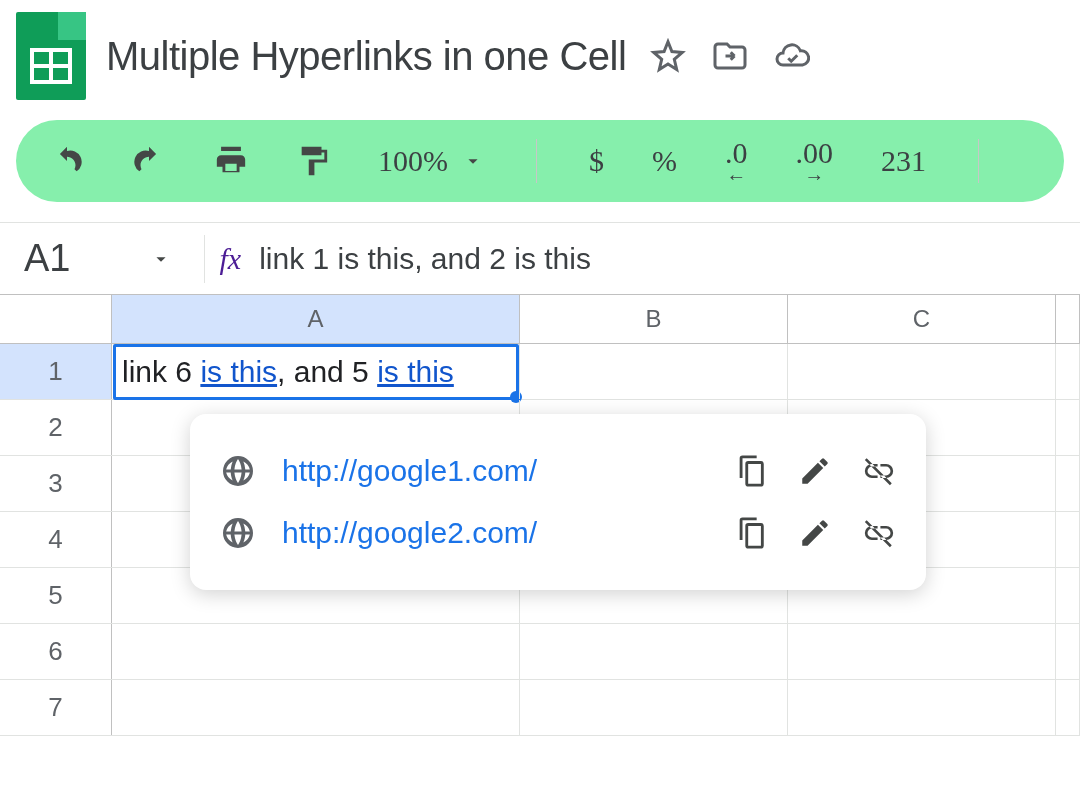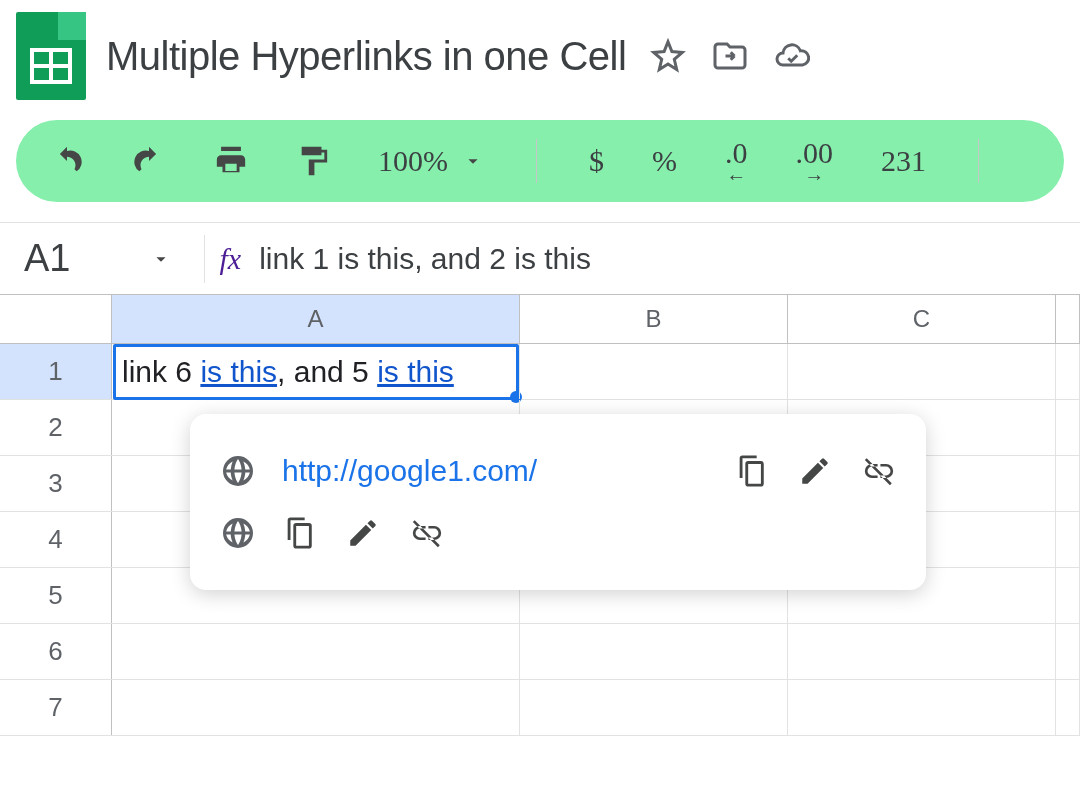--- a/index.html
+++ b/index.html
@@ -281,20 +281,21 @@
             </svg>
           <svg viewBox="0 0 24 24">
               <path d="M3.9 12A3.1 3.1 0 0 1 7 8.9h4V7H7a5 5 0 0 0 0 10h4v-1.9H7A3.1 3.1 0 0 1 3.9 12zM17 7h-4v1.9h4a3.1 3.1 0 0 1 0 6.2h-4V17h4a5 5 0 0 0 0-10zM2 4.3 3.3 3 21 20.7 19.7 22z"></path>
             </svg>
         </span>
       </div>
       <div class="pop-row">
         <svg class="globe" viewBox="0 0 24 24">
             <path d="M12 2a10 10 0 1 0 .001 20.001A10 10 0 0 0 12 2zm7.9 9h-3.04a15.7 15.7 0 0 0-1.3-5.36A8.03 8.03 0 0 1 19.9 11zM12 4c.9 1.2 2.1 3.5 2.4 7H9.6c.3-3.5 1.5-5.8 2.4-7zM4.1 13h3.04c.14 1.96.58 3.8 1.3 5.36A8.03 8.03 0 0 1 4.1 13zm3.04-2H4.1a8.03 8.03 0 0 1 4.34-5.36A15.7 15.7 0 0 0 7.14 11zM12 20c-.9-1.2-2.1-3.5-2.4-7h4.8c-.3 3.5-1.5 5.8-2.4 7zm3.56-1.64c.72-1.56 1.16-3.4 1.3-5.36h3.04a8.03 8.03 0 0 1-4.34 5.36z"></path>
           </svg>
+        <span class="pop-url">http://google2.com/</span>
         <span class="pop-actions">
           <svg viewBox="0 0 24 24">
               <path d="M16 1H6a2 2 0 0 0-2 2v14h2V3h10zm3 4H10a2 2 0 0 0-2 2v14a2 2 0 0 0 2 2h9a2 2 0 0 0 2-2V7a2 2 0 0 0-2-2zm0 16H10V7h9z"></path>
             </svg>
           <svg viewBox="0 0 24 24">
               <path d="M3 17.25V21h3.75L17.81 9.94l-3.75-3.75zM20.71 7.04a1 1 0 0 0 0-1.41l-2.34-2.34a1 1 0 0 0-1.41 0L15.13 5.12l3.75 3.75z"></path>
             </svg>
           <svg viewBox="0 0 24 24">
               <path d="M3.9 12A3.1 3.1 0 0 1 7 8.9h4V7H7a5 5 0 0 0 0 10h4v-1.9H7A3.1 3.1 0 0 1 3.9 12zM17 7h-4v1.9h4a3.1 3.1 0 0 1 0 6.2h-4V17h4a5 5 0 0 0 0-10zM2 4.3 3.3 3 21 20.7 19.7 22z"></path>
             </svg>

